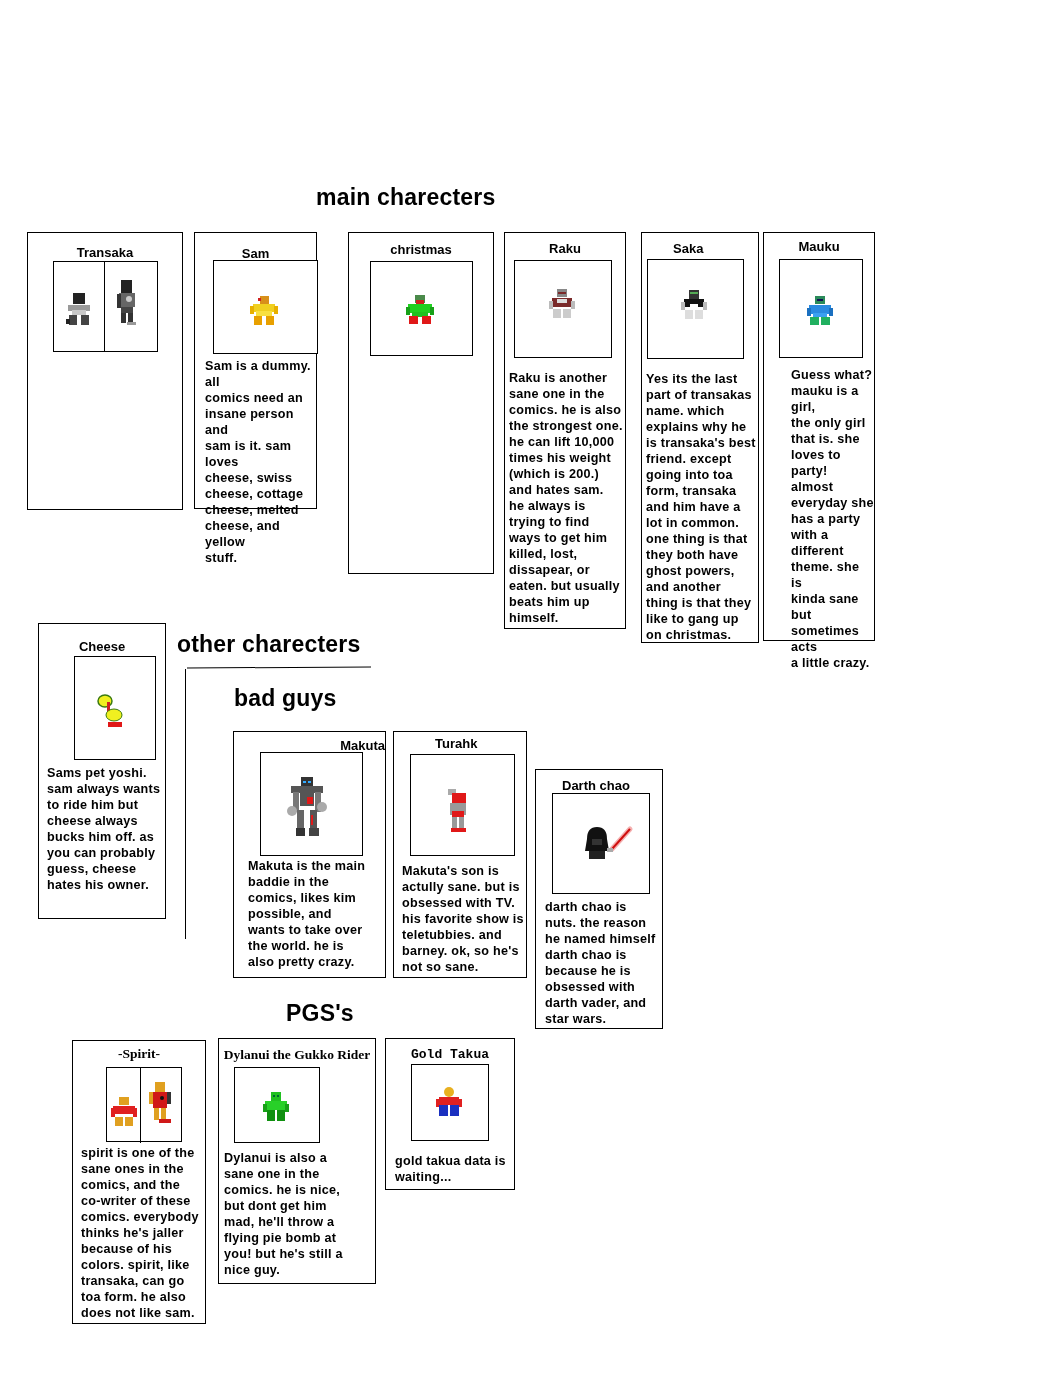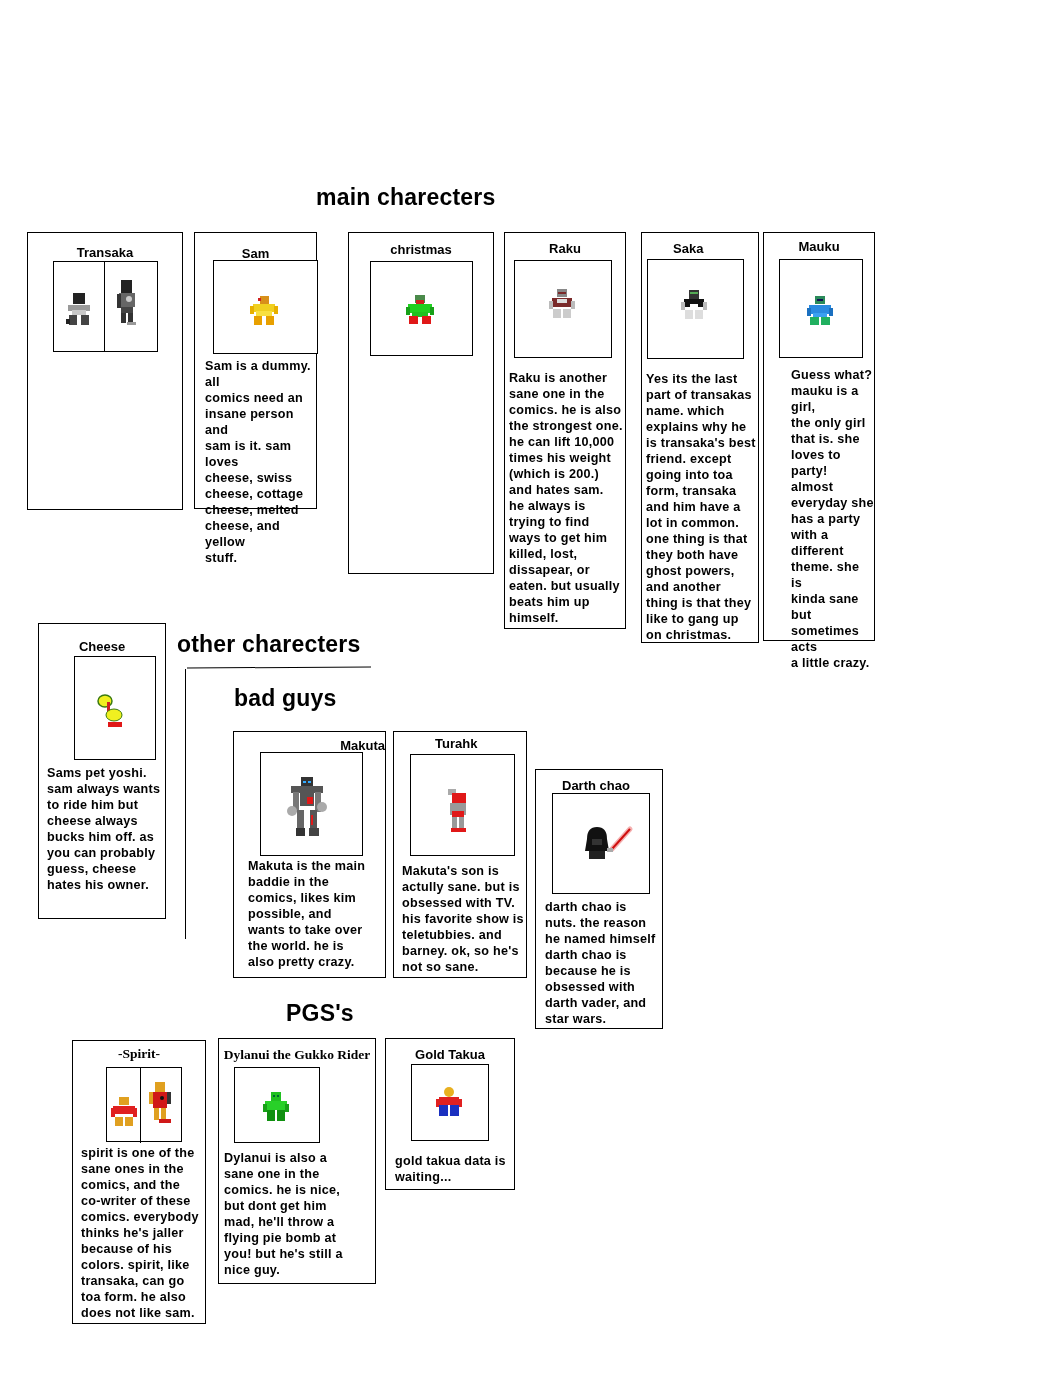--- a/index.html
+++ b/index.html
@@ -341,21 +341,21 @@
 sane one in the
 comics. he is nice,
 but dont get him
 mad, he'll throw a
 flying pie bomb at
 you! but he's still a
 nice guy.</div>
 </div>
 
 <div class="card" style="left:385px; top:1038px; width:130px; height:152px;">
-  <div class="card-name" style="top:8px;">Gold Takua</div>
+  <div class="card-name" style="top:8px;font-family:Liberation Mono, monospace;">Gold Takua</div>
   <div class="frame" style="left:25px; top:25px; width:78px; height:77px;">
     <svg class="sprite" style="left:24px; top:22px;" width="26" height="30" viewBox="0 0 26 30">
       <circle cx="13" cy="5" r="5" fill="#e8b020"></circle>
         <rect x="3" y="10" width="20" height="8" fill="#e02020"></rect>
       <rect x="0" y="12" width="4" height="8" fill="#e02020"></rect>
         <rect x="22" y="12" width="4" height="8" fill="#e02020"></rect>
       <rect x="3" y="18" width="9" height="11" fill="#1a30c0"></rect>
         <rect x="14" y="18" width="9" height="11" fill="#1a30c0"></rect>
     </svg>
   </div>

